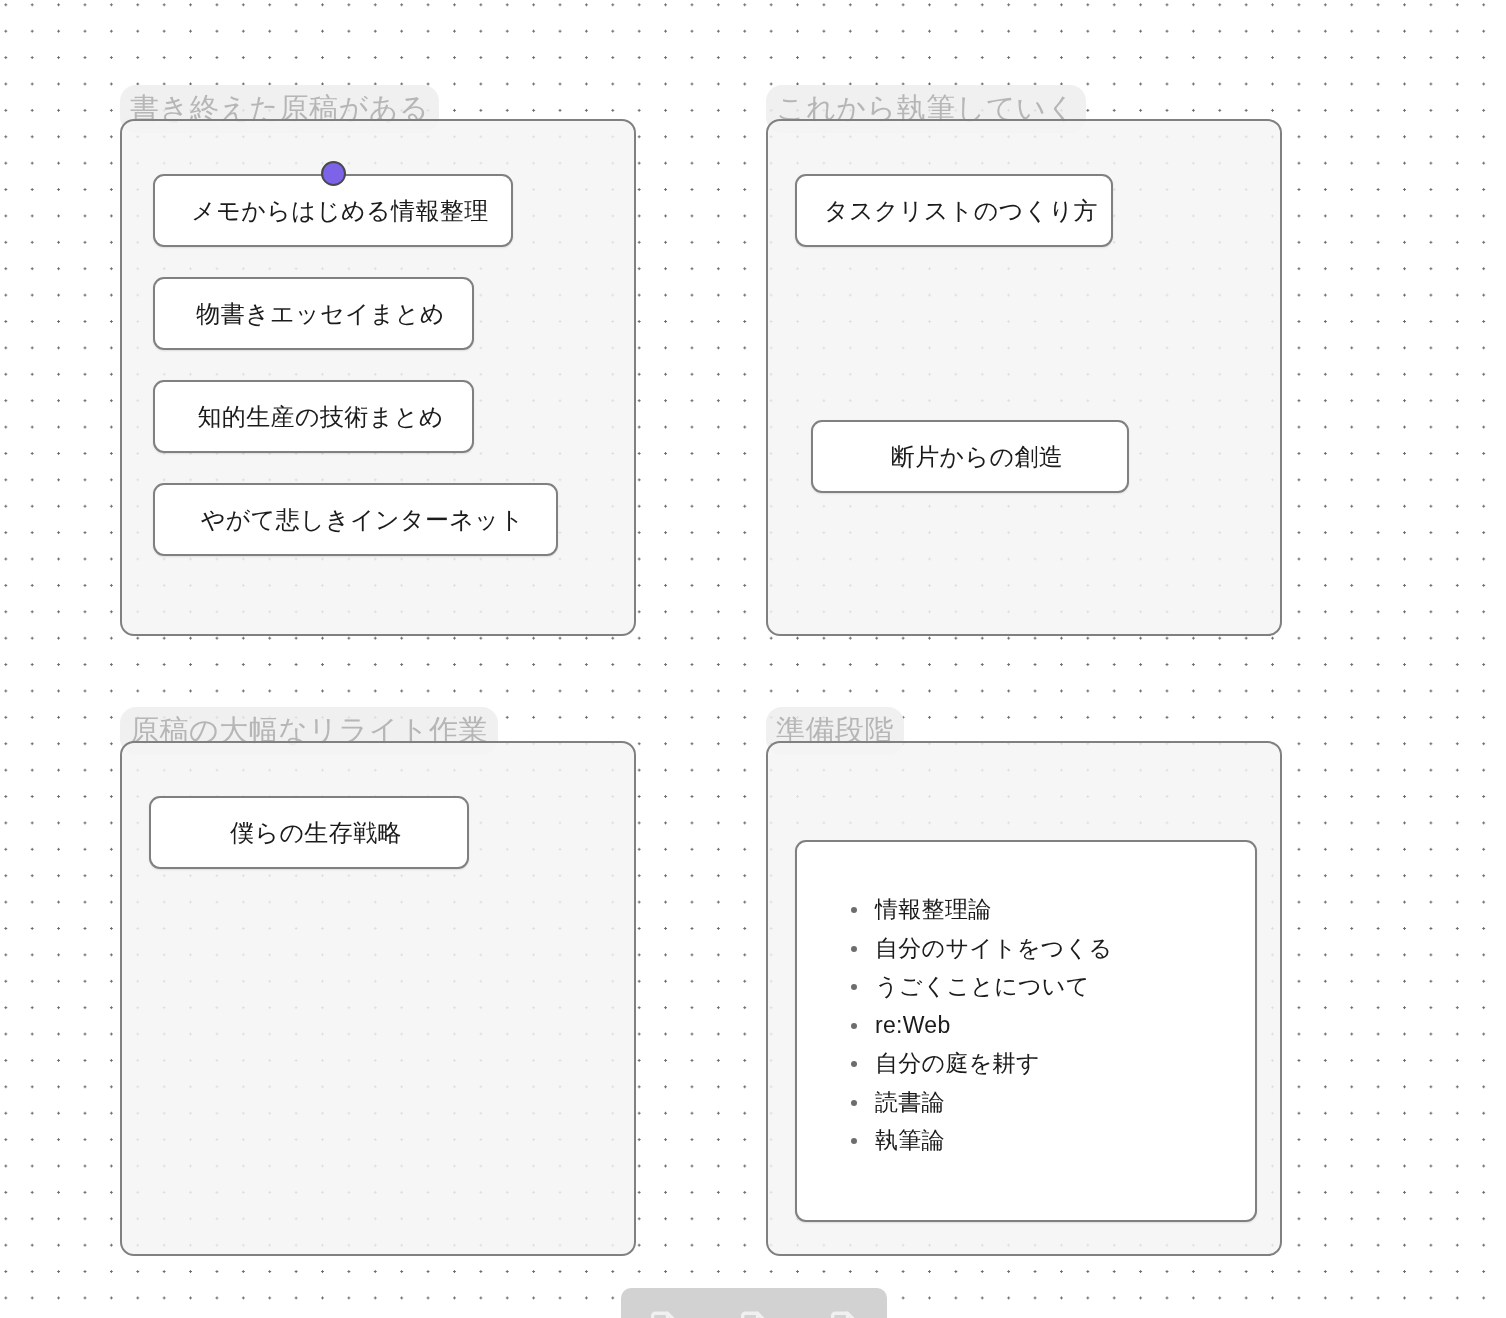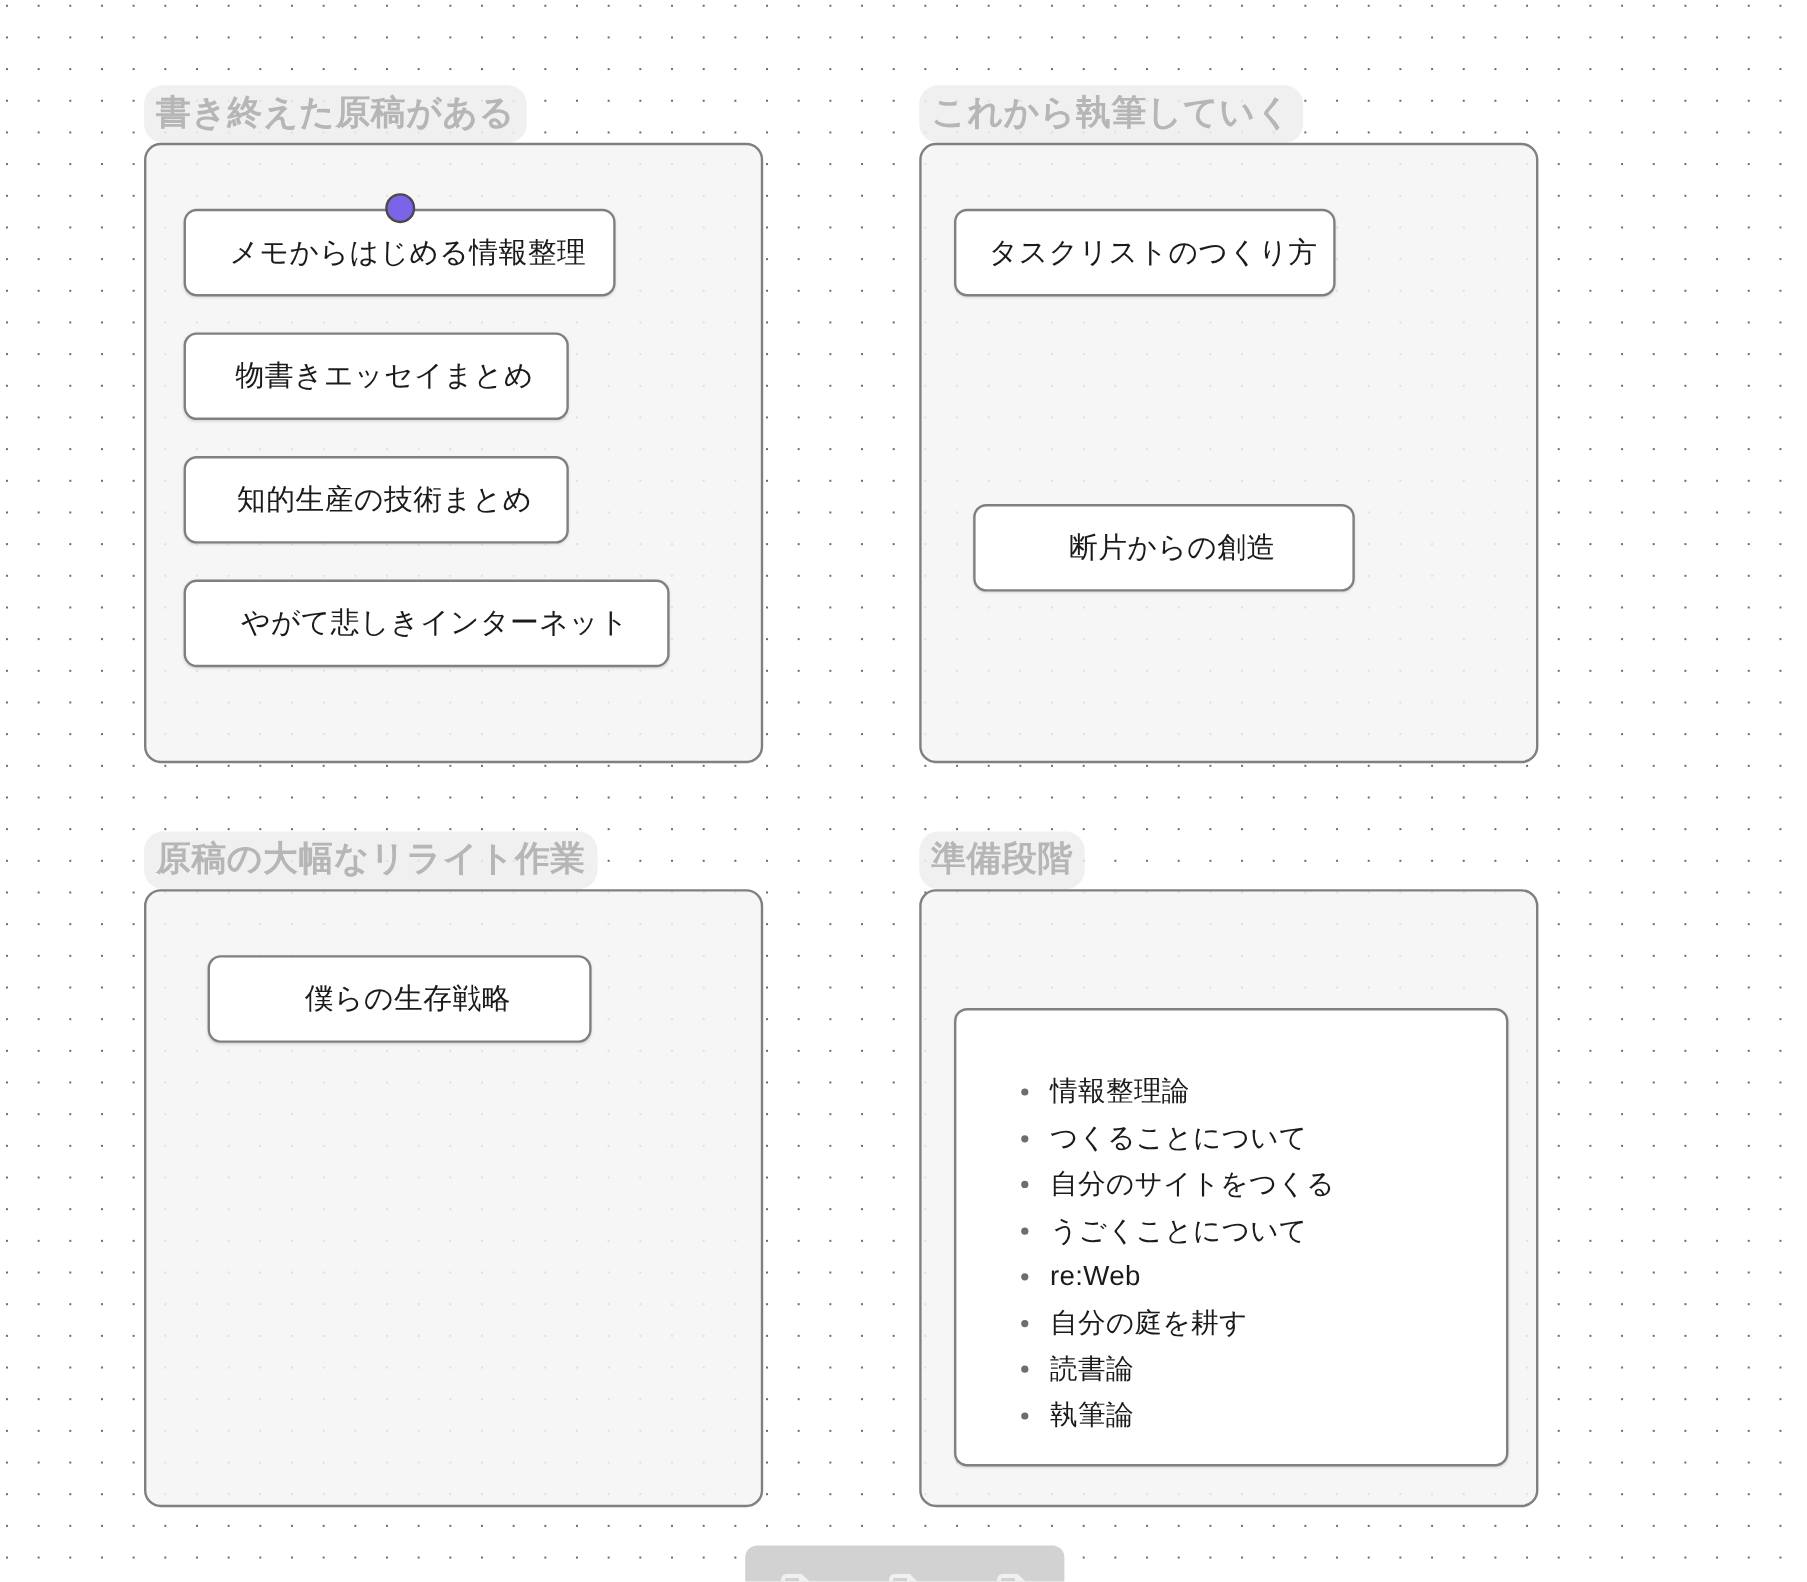--- a/index.html
+++ b/index.html
@@ -24,31 +24,31 @@
     position: absolute;
     inset: 0;
   }
 
   
   .group {
     position: absolute;
   }
   .group-title {
     position: absolute;
-    top: 1px;
+    top: 15px;
     left: 0;
     font-size: 29px;
     line-height: 34px;
     letter-spacing: 0.5px;
     color: #b6b6b6;
     background: rgba(238,238,238,0.88);
     border-radius: 16px;
     padding: 6px 10px 8px 10px;
     white-space: nowrap;
-    font-weight: 700;
+    font-weight: 400;
   }
   .group-body {
     position: absolute;
     left: 0;
     box-sizing: border-box;
     border: 2px solid #808080;
     border-radius: 14px;
     background: rgba(244,244,244,0.85);
   }
 
@@ -184,34 +184,33 @@
       <div class="card" style="left:43px; top:299px; width:318px; height:73px;">
         <span class="card-label">断片からの創造</span>
       </div>
     </div>
   </div>
 
   <div class="group" style="left:120px; top:692px; width:516px; height:564px;padding-left:24px;">
     <div class="group-title">原稿の大幅なリライト作業</div>
     <div class="group-body" style="top:49px; width:516px; height:515px;">
 
-      <div class="card" style="left:27px; top:53px; width:320px; height:73px;margin-left:24px;">
+      <div class="card" style="left:27px; top:53px; width:320px; height:73px;">
         <span class="card-label">僕らの生存戦略</span>
       </div>
     </div>
   </div>
 
   <div class="group" style="left:766px; top:692px; width:516px; height:564px;">
     <div class="group-title">準備段階</div>
     <div class="group-body" style="top:49px; width:516px; height:515px;">
 
       <div class="list-card" style="left:27px; top:53px; width:462px; height:382px;">
         <ul>
           <li>情報整理論</li>
-          <li>つくることについて</li>
           <li>自分のサイトをつくる</li>
           <li>うごくことについて</li>
           <li>re:Web</li>
           <li>自分の庭を耕す</li>
           <li>読書論</li>
           <li>執筆論</li>
         </ul>
       </div>
     </div>
   </div>

